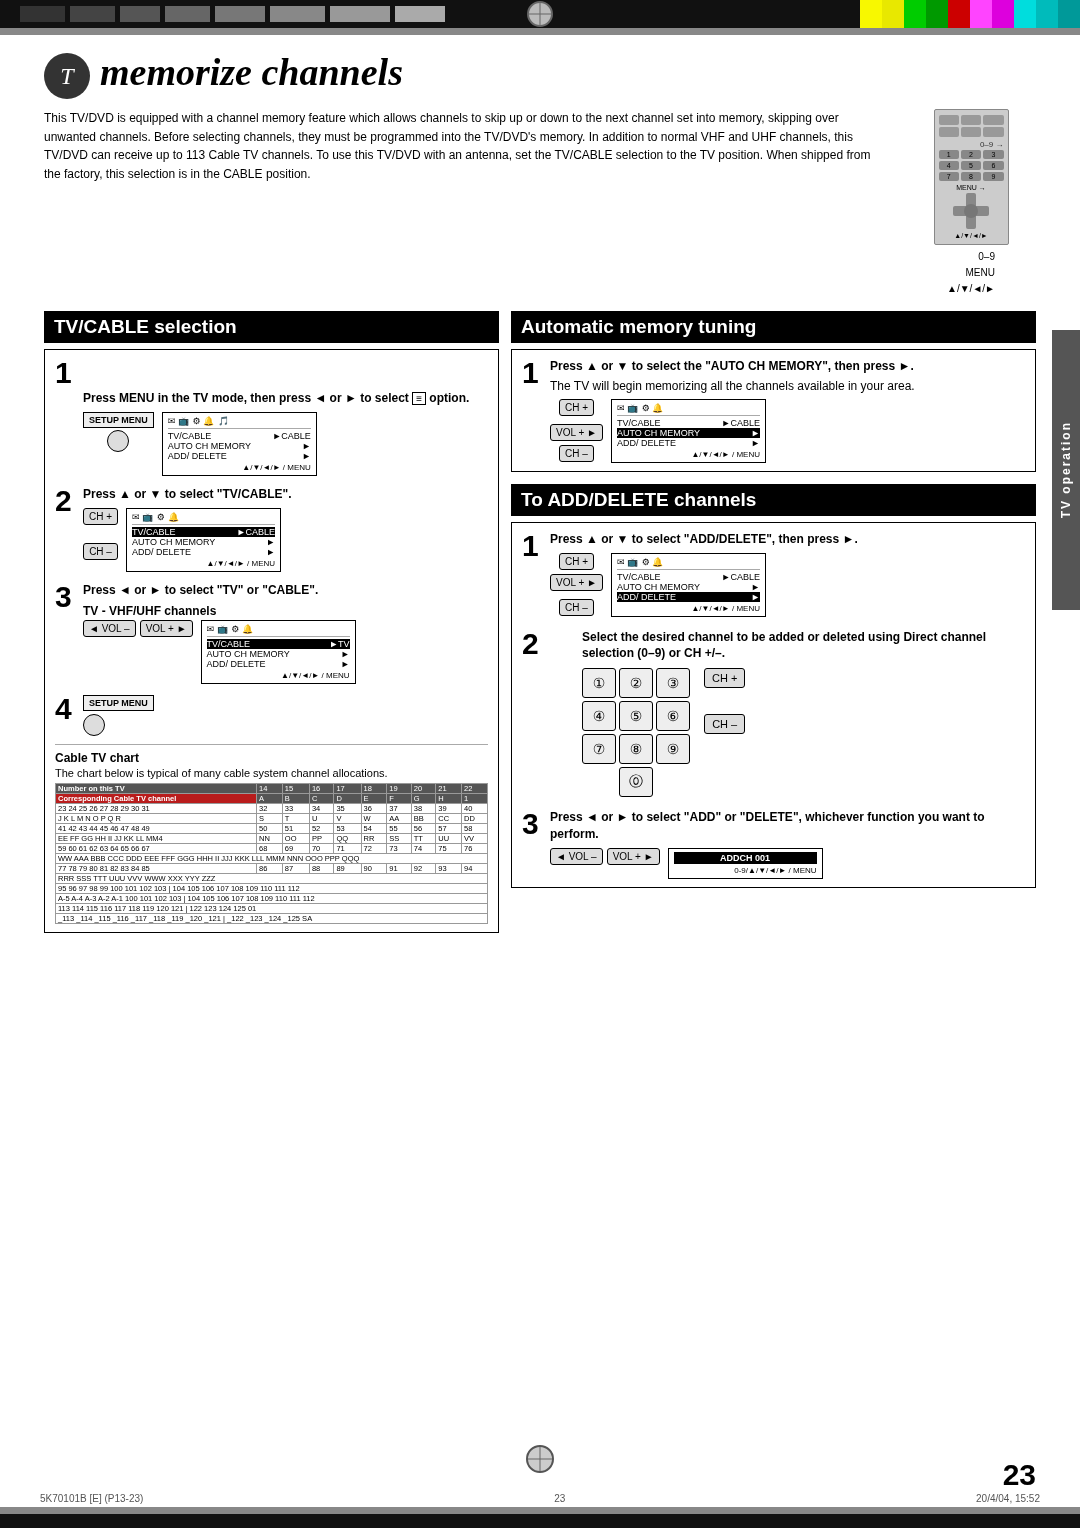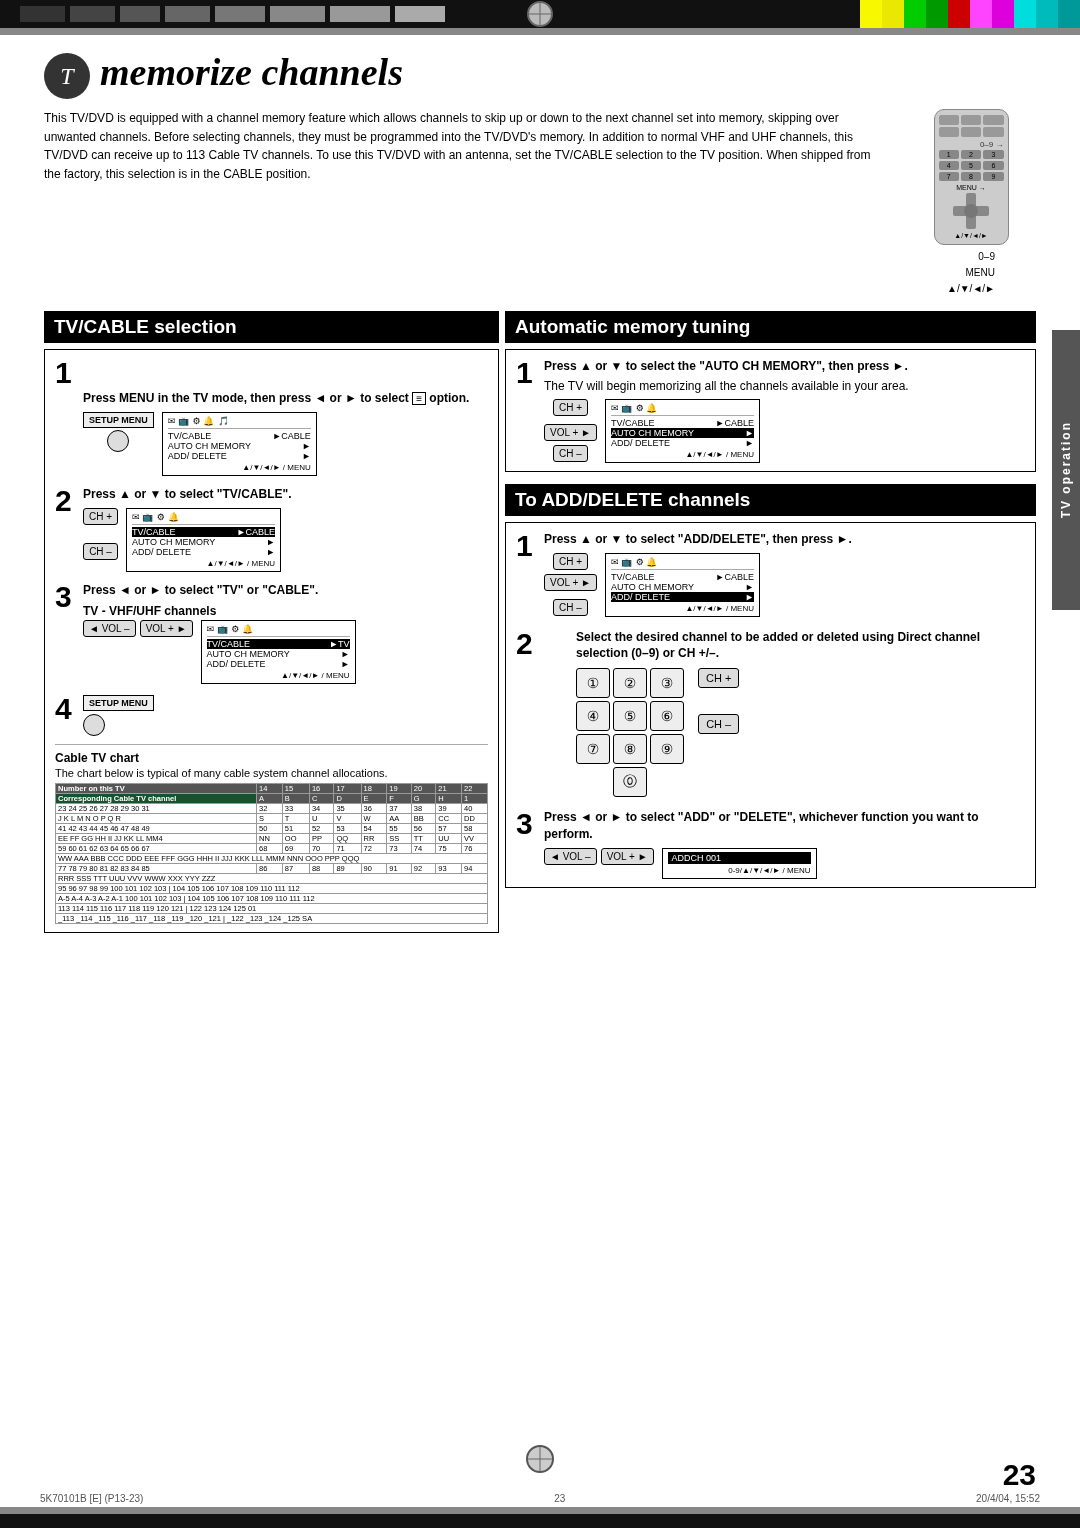--- a/index.html
+++ b/index.html
@@ -65,21 +65,21 @@
       <span style="font-size:38px;font-weight:bold;font-style:italic;font-family:Georgia,serif;line-height:1;">memorize channels</span>
     </div>
   </div>
 
   <div style="display:flex;gap:16px;margin-bottom:14px;">
     <div style="flex:1;">
       <p style="font-size:12px;line-height:1.55;">This TV/DVD is equipped with a channel memory feature which allows channels to skip up or down to the next channel set into memory, skipping over unwanted channels. Before selecting channels, they must be programmed into the TV/DVD's memory. In addition to normal VHF and UHF channels, this TV/DVD can receive up to 113 Cable TV channels. To use this TV/DVD with an antenna, set the TV/CABLE selection to the TV position. When shipped from the factory, this selection is in the CABLE position.</p>
     </div>
 
     <div style="width:130px;flex-shrink:0;display:flex;flex-direction:column;align-items:center;gap:4px;">
-      <div style="width:75px;border:1.5px solid #888;border-radius:10px;background:#ccc;padding:5px 4px;">
+      <div style="width:75px;border:1.5px solid #888;border-radius:2px;background:#ccc;padding:5px 4px;">
 
         <div style="display:grid;grid-template-columns:repeat(3,1fr);gap:2px;margin-bottom:3px;">
           <div style="background:#999;border-radius:2px;height:10px;"></div>
           <div style="background:#999;border-radius:2px;height:10px;"></div>
           <div style="background:#999;border-radius:2px;height:10px;"></div>
           <div style="background:#999;border-radius:2px;height:10px;"></div>
           <div style="background:#999;border-radius:2px;height:10px;"></div>
           <div style="background:#999;border-radius:2px;height:10px;"></div>
         </div>
 
@@ -108,21 +108,21 @@
         <div style="font-size:7px;text-align:center;">▲/▼/◄/►</div>
       </div>
       <div style="font-size:10px;text-align:right;line-height:1.6;">
         <div>0–9</div>
         <div>MENU</div>
         <div>▲/▼/◄/►</div>
       </div>
     </div>
   </div>
 
-  <div style="display:flex;gap:6px;margin-bottom:10px;">
+  <div style="display:flex;gap:12px;margin-bottom:10px;">
 
     <div style="width:455px;flex-shrink:0;">
       <div style="background:#000;color:#fff;font-size:19px;font-weight:bold;padding:5px 10px;margin-bottom:6px;">TV/CABLE selection</div>
 
       <div style="border:1.5px solid #000;padding:8px 10px;">
 
         <div style="display:flex;align-items:flex-start;gap:6px;margin-bottom:10px;">
           <div style="font-size:30px;font-weight:bold;line-height:1;width:22px;flex-shrink:0;">1</div>
           <div style="flex:1;">
             <div style="font-size:12px;line-height:1.4;margin-bottom:5px;margin-top:32px;">
@@ -254,21 +254,21 @@
               <td style="border:0.5px solid #999;padding:0 2px;background:#555;color:#fff;">15</td>
               <td style="border:0.5px solid #999;padding:0 2px;background:#555;color:#fff;">16</td>
               <td style="border:0.5px solid #999;padding:0 2px;background:#555;color:#fff;">17</td>
               <td style="border:0.5px solid #999;padding:0 2px;background:#555;color:#fff;">18</td>
               <td style="border:0.5px solid #999;padding:0 2px;background:#555;color:#fff;">19</td>
               <td style="border:0.5px solid #999;padding:0 2px;background:#555;color:#fff;">20</td>
               <td style="border:0.5px solid #999;padding:0 2px;background:#555;color:#fff;">21</td>
               <td style="border:0.5px solid #999;padding:0 2px;background:#555;color:#fff;">22</td>
             </tr>
             <tr>
-              <td style="border:0.5px solid #999;padding:0 2px;background:#14532d;color:#fff;font-weight:bold;" colspan="2">Corresponding Cable TV channel</td>
+              <td style="border:0.5px solid #999;padding:0 2px;background:#b91c1c;color:#fff;font-weight:bold;" colspan="2">Corresponding Cable TV channel</td>
               <td style="border:0.5px solid #999;padding:0 2px;background:#555;color:#fff;">A</td>
               <td style="border:0.5px solid #999;padding:0 2px;background:#555;color:#fff;">B</td>
               <td style="border:0.5px solid #999;padding:0 2px;background:#555;color:#fff;">C</td>
               <td style="border:0.5px solid #999;padding:0 2px;background:#555;color:#fff;">D</td>
               <td style="border:0.5px solid #999;padding:0 2px;background:#555;color:#fff;">E</td>
               <td style="border:0.5px solid #999;padding:0 2px;background:#555;color:#fff;">F</td>
               <td style="border:0.5px solid #999;padding:0 2px;background:#555;color:#fff;">G</td>
               <td style="border:0.5px solid #999;padding:0 2px;background:#555;color:#fff;">H</td>
               <td style="border:0.5px solid #999;padding:0 2px;background:#555;color:#fff;">1</td>
             </tr>
@@ -490,21 +490,21 @@
             <div style="font-size:12px;line-height:1.4;margin-bottom:5px;">
               <b>Press ◄ or ► to select "ADD" or "DELETE", whichever function you want to perform.</b>
             </div>
             <div style="display:flex;align-items:flex-start;gap:8px;">
               <div style="display:flex;align-items:center;gap:4px;">
                 <div style="border:1.5px solid #000;border-radius:3px;padding:2px 5px;font-size:10px;background:#ddd;">◄ VOL –</div>
                 <div style="border:1.5px solid #000;border-radius:3px;padding:2px 5px;font-size:10px;background:#ddd;">VOL + ►</div>
               </div>
 
               <div style="border:1.5px solid #000;padding:3px 5px;font-size:9px;width:155px;">
-                <div style="display:flex;justify-content:flex-start;background:#000;color:#fff;font-weight:normal;padding:1px 4px;">
+                <div style="display:flex;justify-content:center;background:#000;color:#fff;font-weight:bold;padding:1px 12px;">
                   <span>ADD</span>
                   <span>CH 001</span>
                 </div>
                 <div style="font-size:8px;text-align:right;margin-top:2px;">0-9/▲/▼/◄/► / MENU</div>
               </div>
             </div>
           </div>
         </div>
 
       </div>

